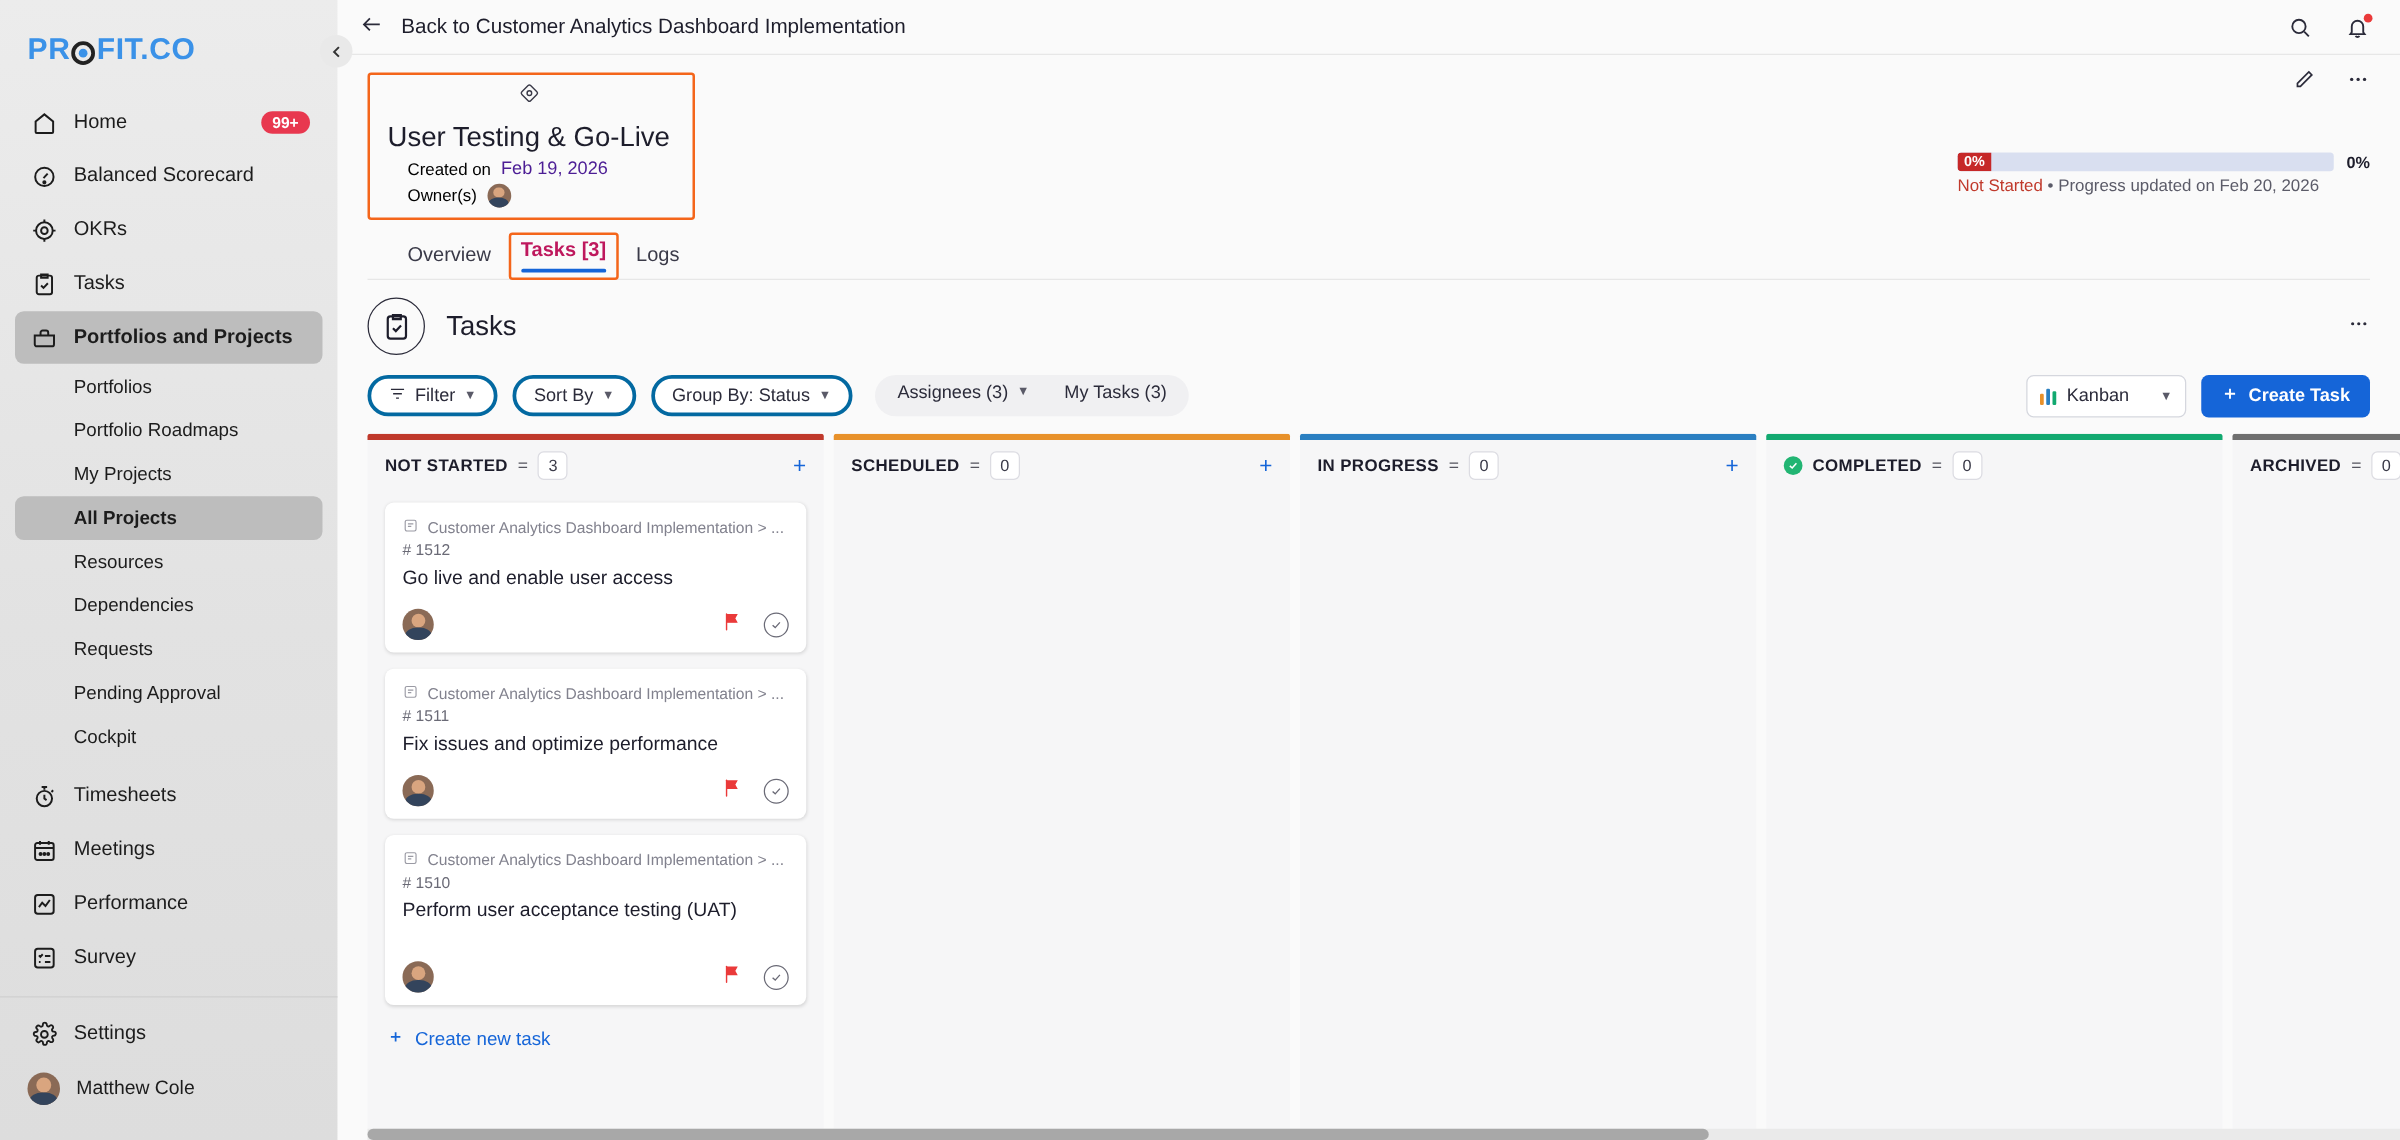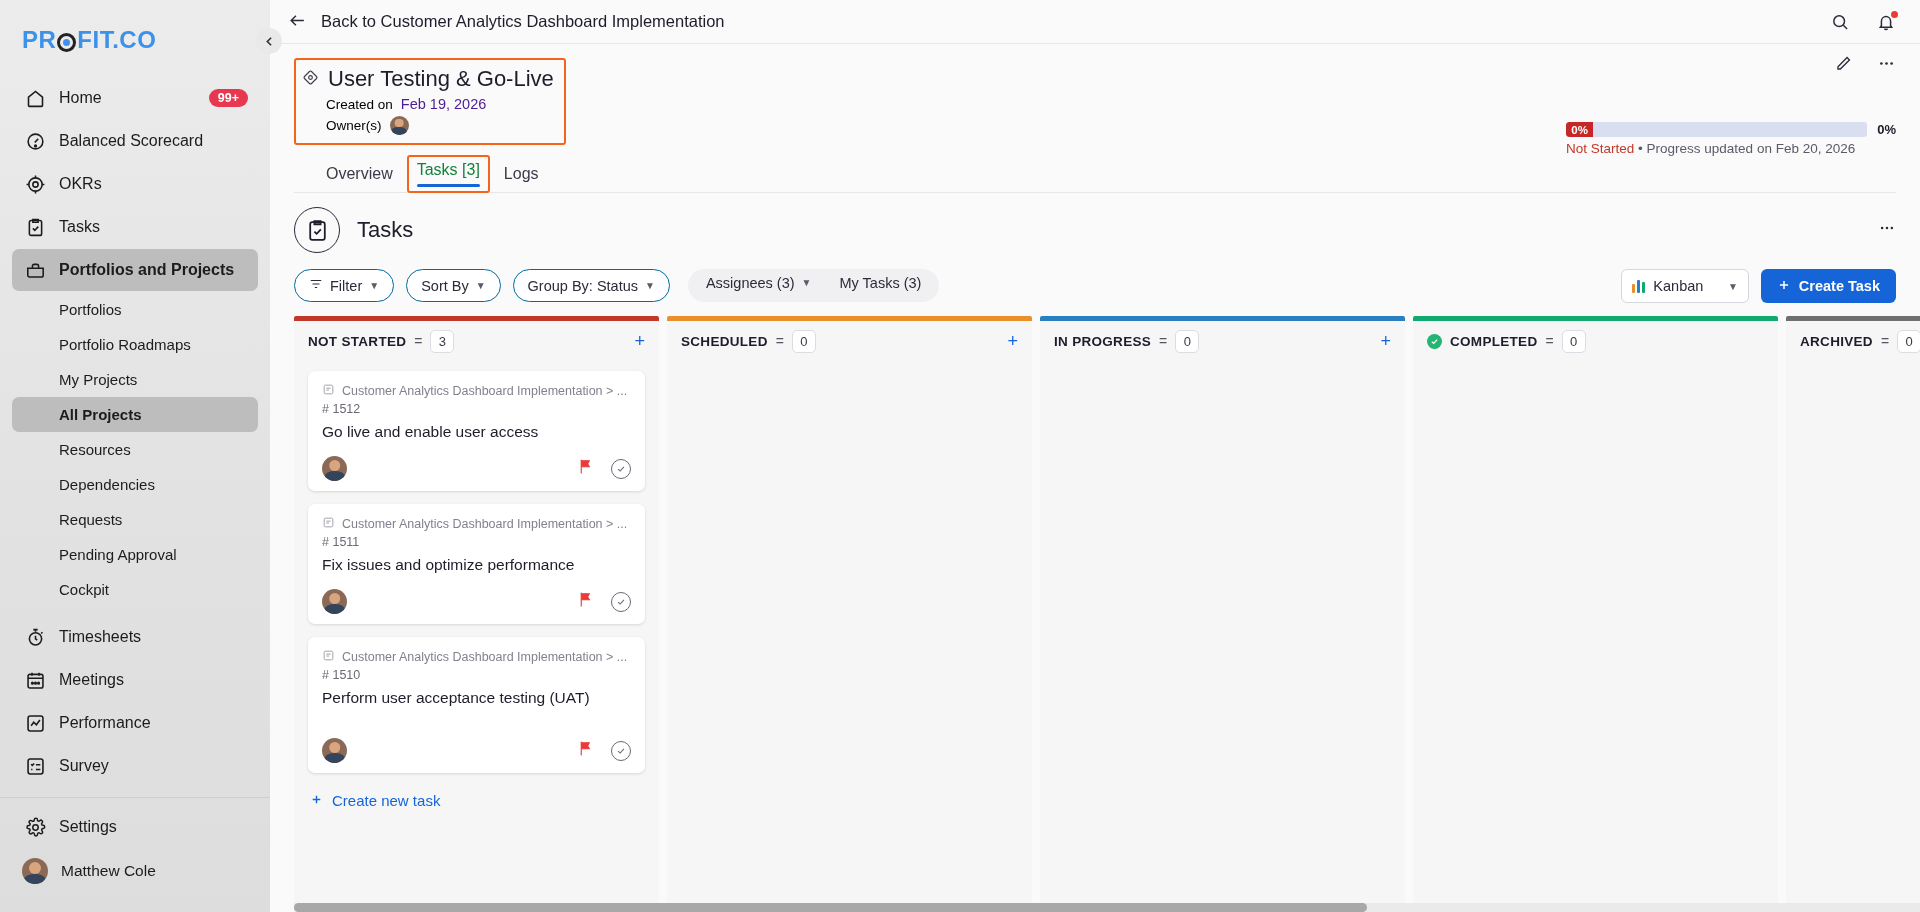--- a/index.html
+++ b/index.html
@@ -86,21 +86,21 @@
   .back-text { font-size:16.5px; color:#1d1d2b; cursor:pointer; }
   .topbar-spacer { flex:1 1 auto; }
   .top-icon { margin-left:26px; cursor:pointer; color:#2b2b3a; position:relative; display:flex; }
   .bell-dot { position:absolute; right:-2px; top:-1px; width:7px; height:7px; border-radius:50%; background:#ea3a3a;}
 
   .header-zone { position:relative; padding: 14px 24px 0 24px; }
   .title-box {
     display:inline-block; border:2px solid #f4651a; border-radius:3px;
     padding: 6px 10px 8px 6px; min-width:262px;
   }
-  .title-line { display:flex; align-items:center; gap:9px; }
+  .title-line { display:flex; align-items:center; gap:9px;flex-direction:column; }
   .title-text { font-size:22px; color:#1d1d2b; }
   .meta-line { display:flex; align-items:center; gap:8px; margin-left:24px; margin-top:4px; }
   .meta-label { font-size:13.5px; color:#000000; }
   .meta-value { font-size:14.5px; color:#4c1d95; }
 
   .right-actions { position:absolute; right:24px; top:10px; display:flex; gap:24px; align-items:center; }
   .right-actions .ic { cursor:pointer; color:#2b2b3a; display:flex; }
 
   .progress-wrap { position:absolute; right:24px; top:78px; width:330px; }
   .progress-row { display:flex; align-items:center; gap:10px; }
@@ -114,36 +114,36 @@
   .pstatus { margin-top:4px; font-size:13.5px; }
   .pstatus .ns { color:#c0392b; }
   .pstatus .rest { color:#5b5b68; }
 
   .tabs { display:flex; align-items:flex-end; gap:0; padding: 10px 24px 0 24px; }
   .tab { font-size:16px; color:#3a3a48; padding: 4px 8px 10px; cursor:pointer; }
   .tab.active-box {
     border:2px solid #f4651a; border-radius:3px; padding: 4px 8px 4px; margin: 0 6px;
     position:relative;
   }
-  .tab .lbl { color:#15803d; font-weight:normal;text-align:center; }
+  .tab .lbl { color:#be185d; font-weight:bold;text-align:center; }
   .tab-underline { height:3px; background:#1565d8; margin-top:5px; border-radius:2px;}
   .tabs-border { border-bottom:1px solid #e7e7e7; margin-top:-1px; }
 
   
   .tasks-head { display:flex; align-items:center; padding: 14px 24px 0; position:relative;}
   .tasks-circle {
     width:46px; height:46px; border-radius:50%; border:1.5px solid #2b2b3a;
     display:flex; align-items:center; justify-content:center; flex:none;
   }
   .tasks-title { font-size:22px; color:#1d1d2b; margin-left:17px; }
   .dots-right { position:absolute; right:24px; top:26px; cursor:pointer; color:#2b2b3a;}
 
   .toolbar { display:flex; align-items:center; padding: 16px 24px 0; gap:12px; position:relative;}
   .tb-btn {
-    height:33px; border:1px solid #0369a1; border-radius:17px; background:#fff;
+    height:33px; border:3px solid #0369a1; border-radius:17px; background:#fff;
     display:flex; align-items:center; gap:7px; padding:0 14px;
     font-size:14.5px; color:#2b2b3a; cursor:pointer; white-space:nowrap;
   }
   .chev { font-size:10px; color:#5a5a68; }
   .pill-group {
     display:flex; align-items:flex-start; background:#f0f0f2; border-radius:17px; height:33px; padding:0 4px; margin-left:6px;
   }
   .pill {
     height:27px; display:flex; align-items:center; gap:7px; padding:0 14px;
     font-size:14.5px; color:#2b2b3a; border-radius:14px; cursor:pointer; white-space:nowrap;

